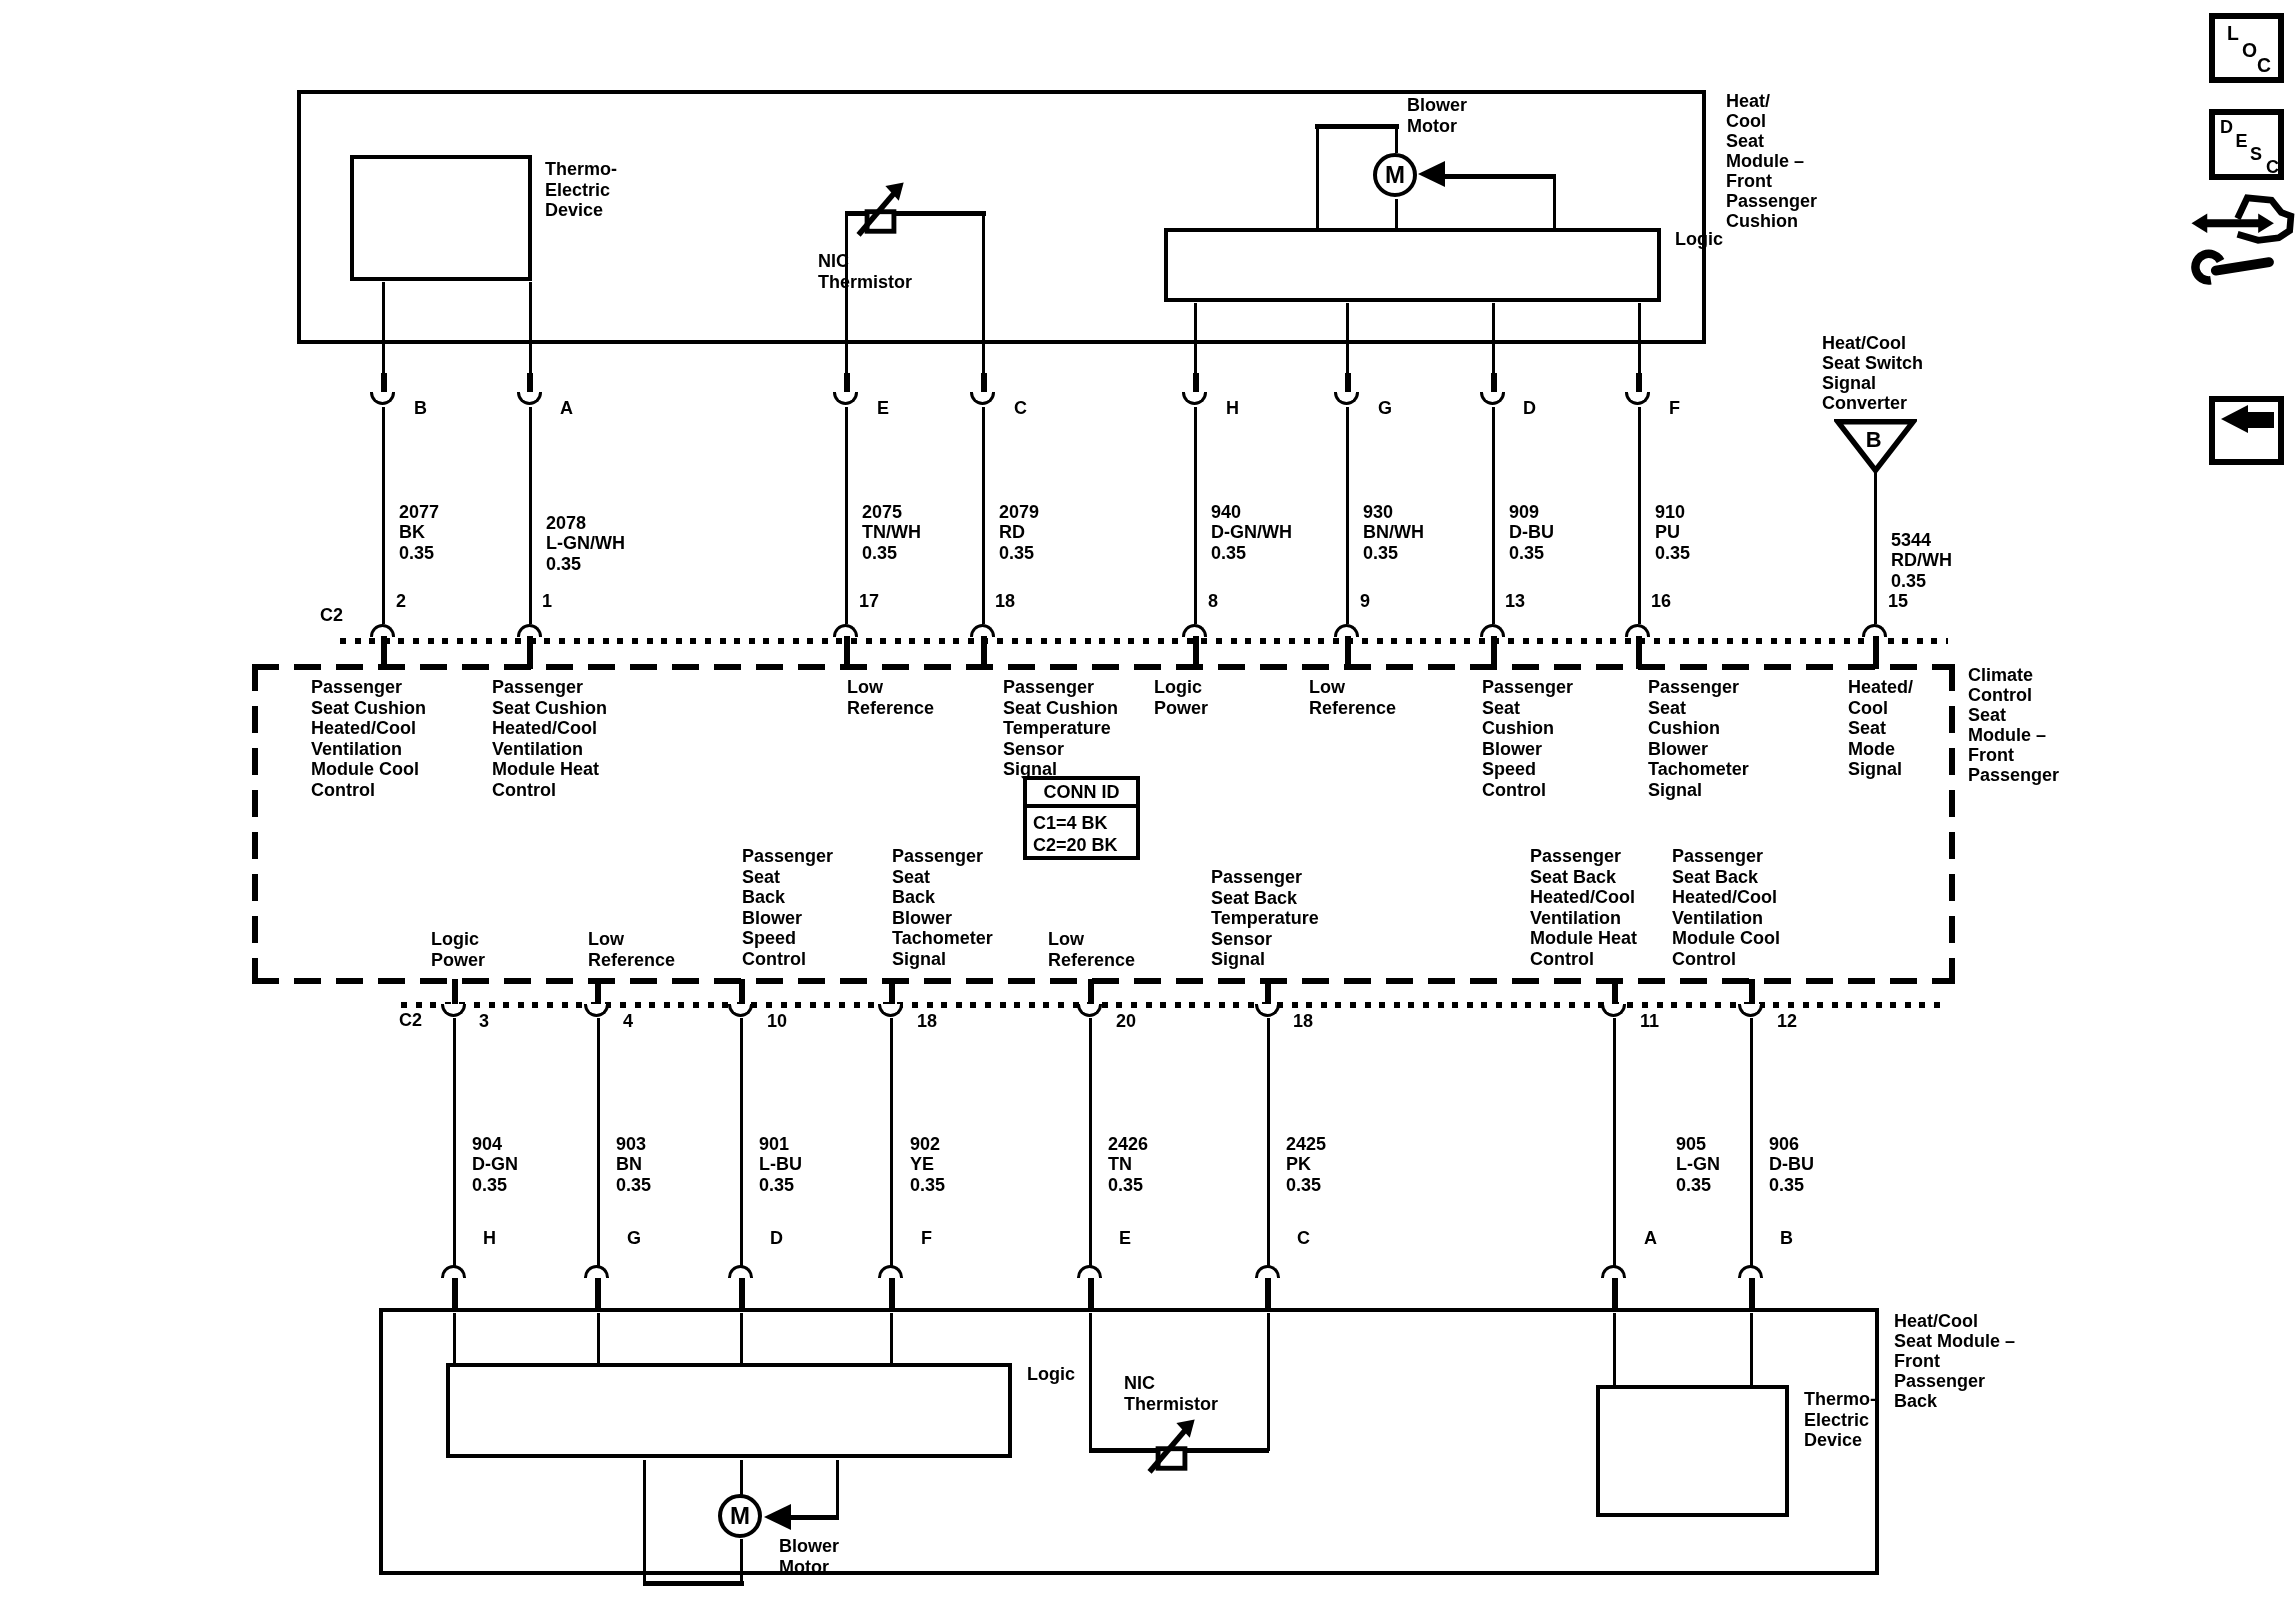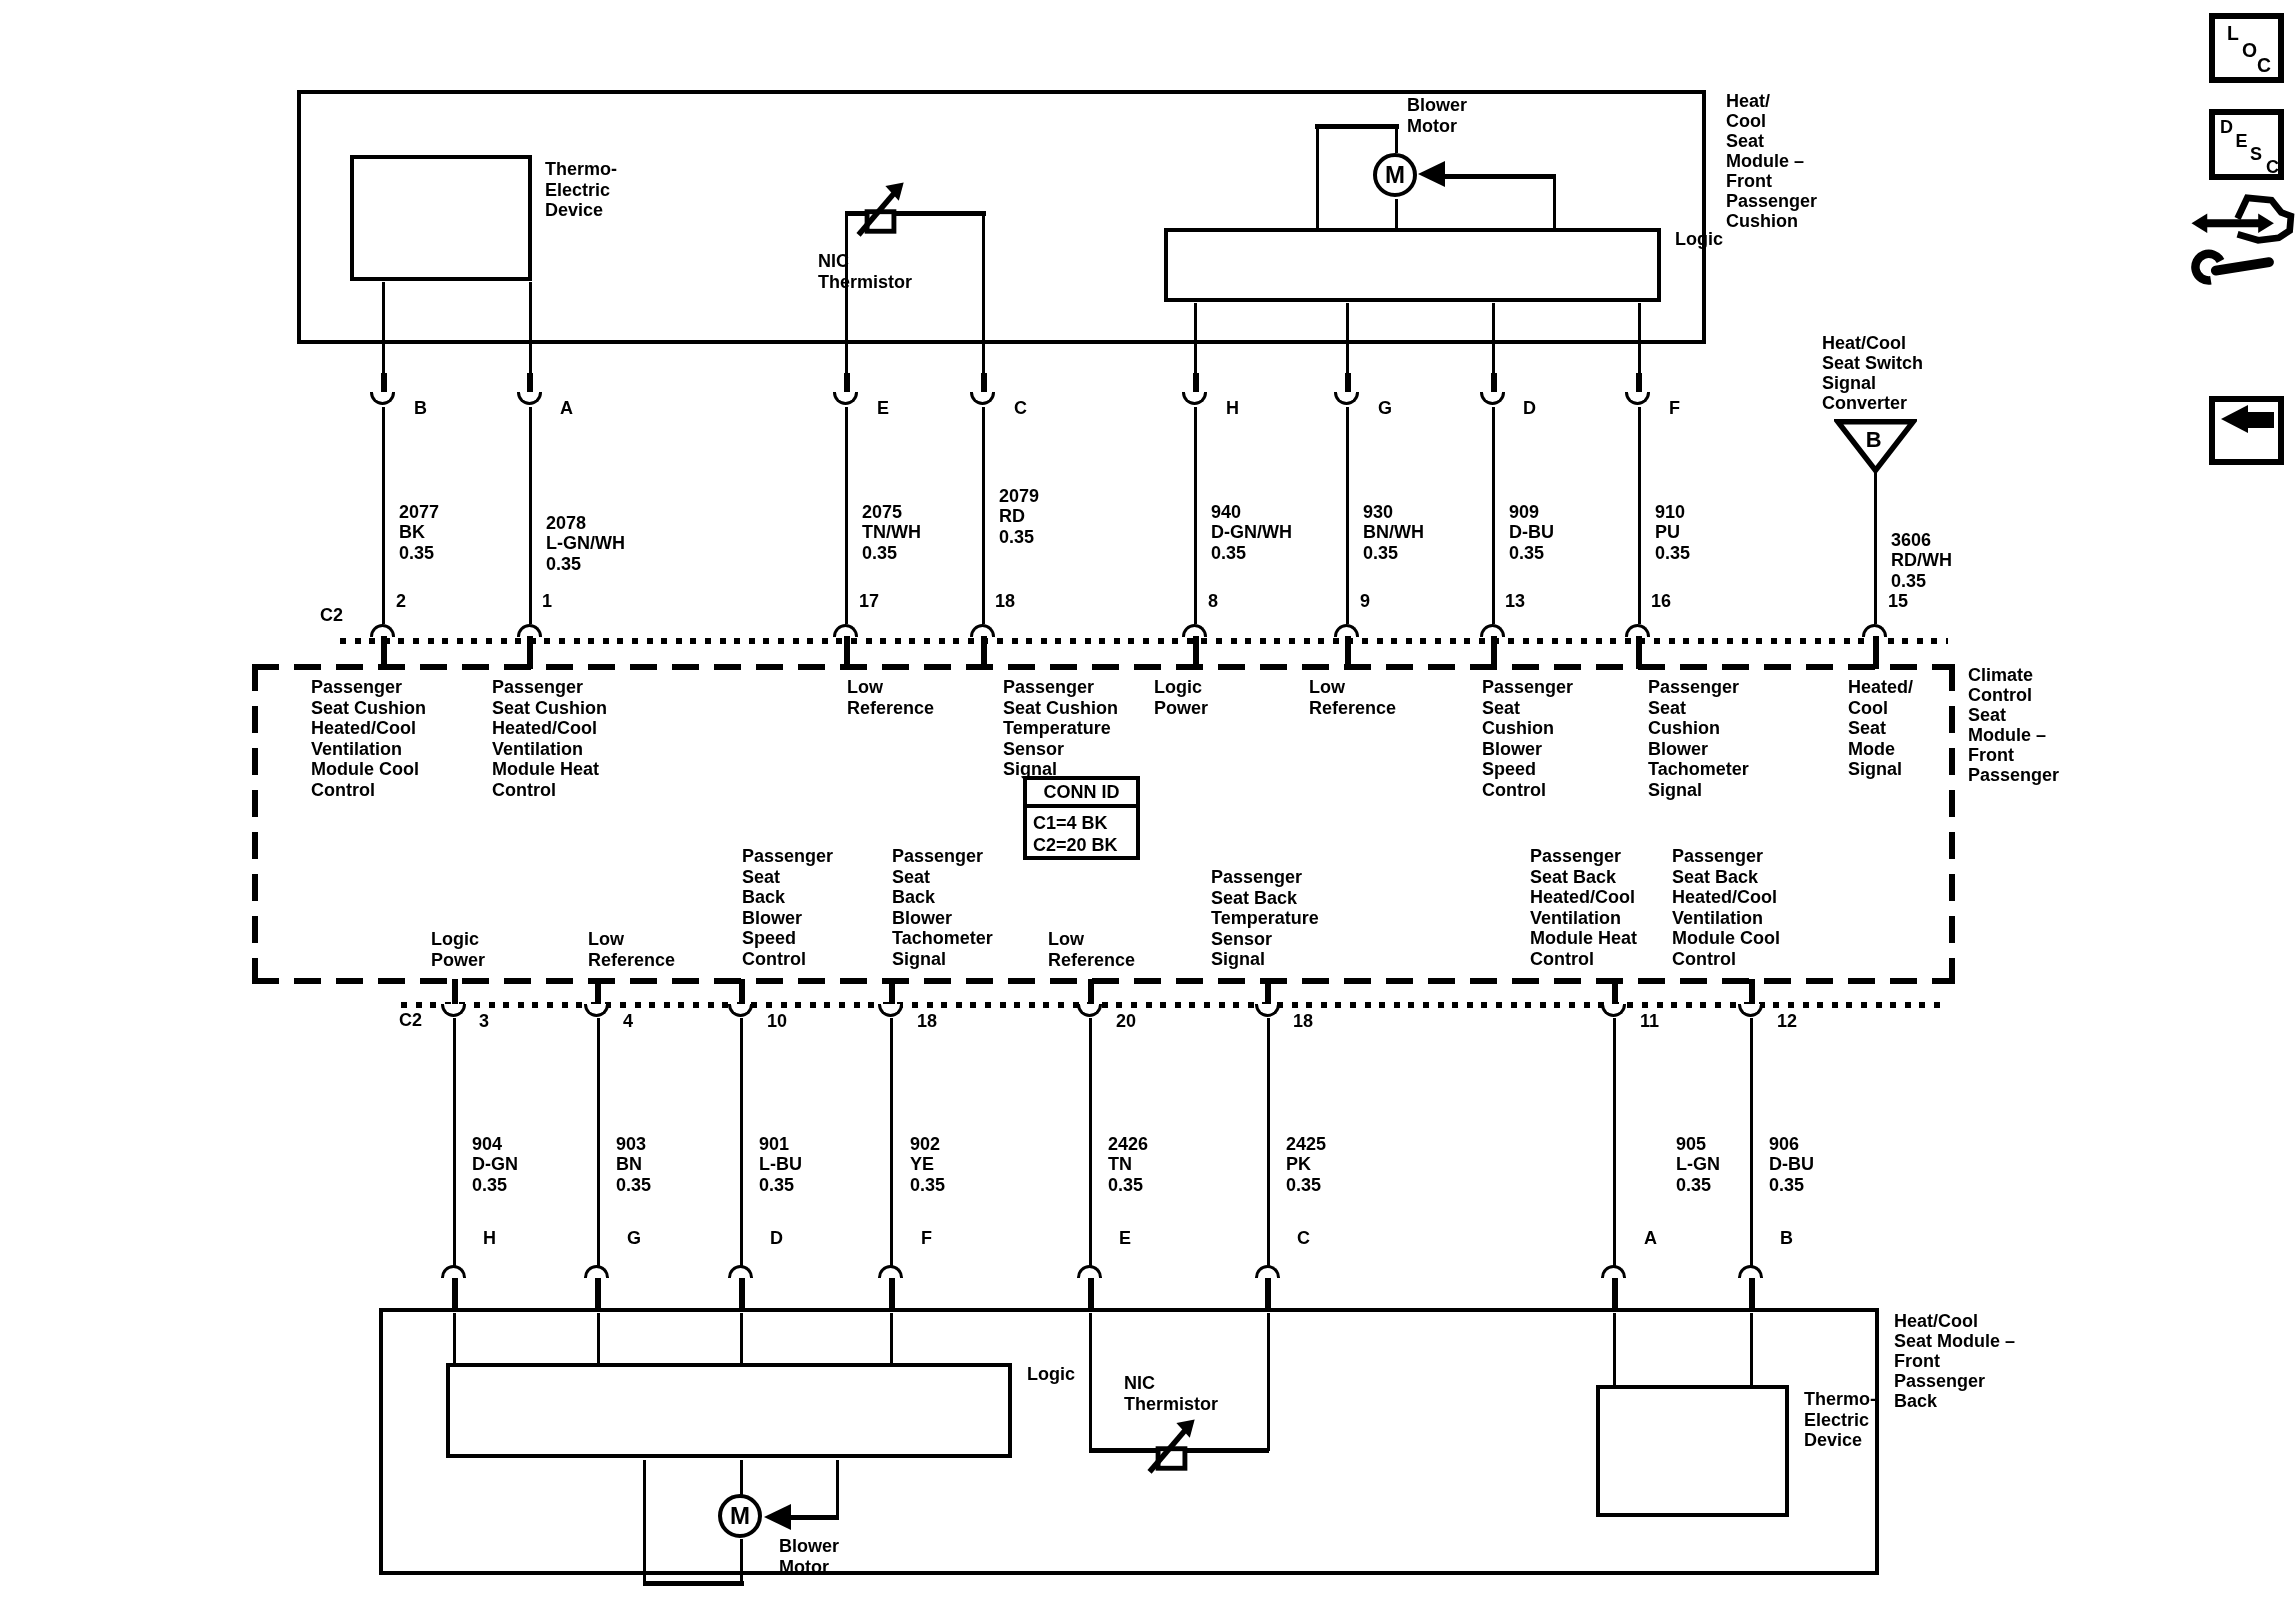--- a/index.html
+++ b/index.html
@@ -140,21 +140,21 @@
     <div class="stub" style="left:844px;top:636px;height:33px"></div>
     <div class="t" style="left:847px;top:677px">Low
 Reference</div>
   </div>
 
   <div>
     <div class="stub" style="left:981px;top:373px;height:23px"></div>
     <div class="cupU" style="left:970px;top:392px"></div>
     <div class="t" style="left:1014px;top:398px">C</div>
     <div class="w" style="left:982px;top:407px;height:217px"></div>
-    <div class="t wl" style="left:999px;top:465px">
+    <div class="t wl" style="left:999px;top:481px">
       <span>2079</span><span>RD</span><span>0.35</span>
     </div>
     <div class="t" style="left:995px;top:591px">18</div>
     <div class="cupD" style="left:970px;top:624px"></div>
     <div class="stub" style="left:981px;top:636px;height:33px"></div>
     <div class="t" style="left:1003px;top:677px">Passenger
 Seat Cushion
 Temperature
 Sensor
 Signal</div>
@@ -224,21 +224,21 @@
 Seat
 Cushion
 Blower
 Tachometer
 Signal</div>
   </div>
 
   <div>
     <div class="w" style="left:1874px;top:469px;height:155px"></div>
     <div class="t wl" style="left:1891px;top:509px">
-      <span>3606</span><span>RD/WH</span><span>0.35</span>
+      <span>5344</span><span>RD/WH</span><span>0.35</span>
     </div>
     <div class="t" style="left:1888px;top:591px">15</div>
     <div class="cupD" style="left:1862px;top:624px"></div>
     <div class="stub" style="left:1873px;top:636px;height:33px"></div>
     <div class="t" style="left:1848px;top:677px">Heated/
 Cool
 Seat
 Mode
 Signal</div>
   </div>

